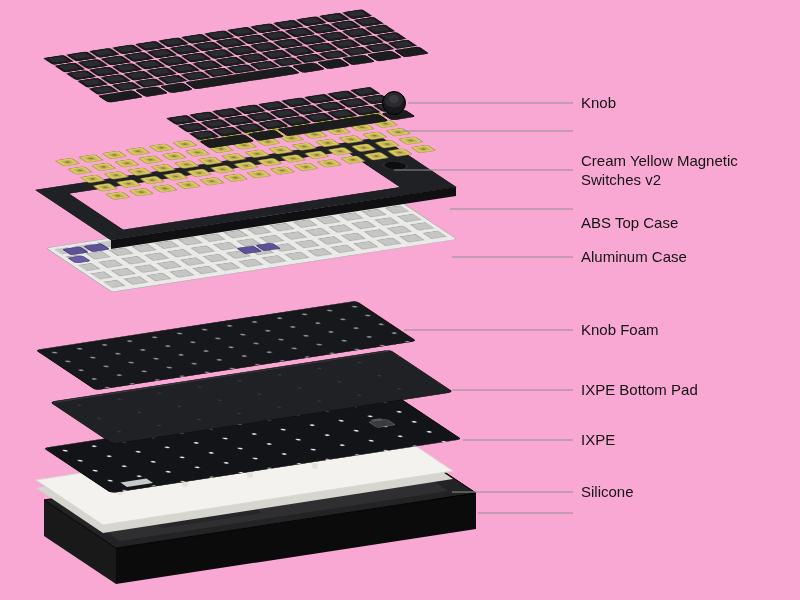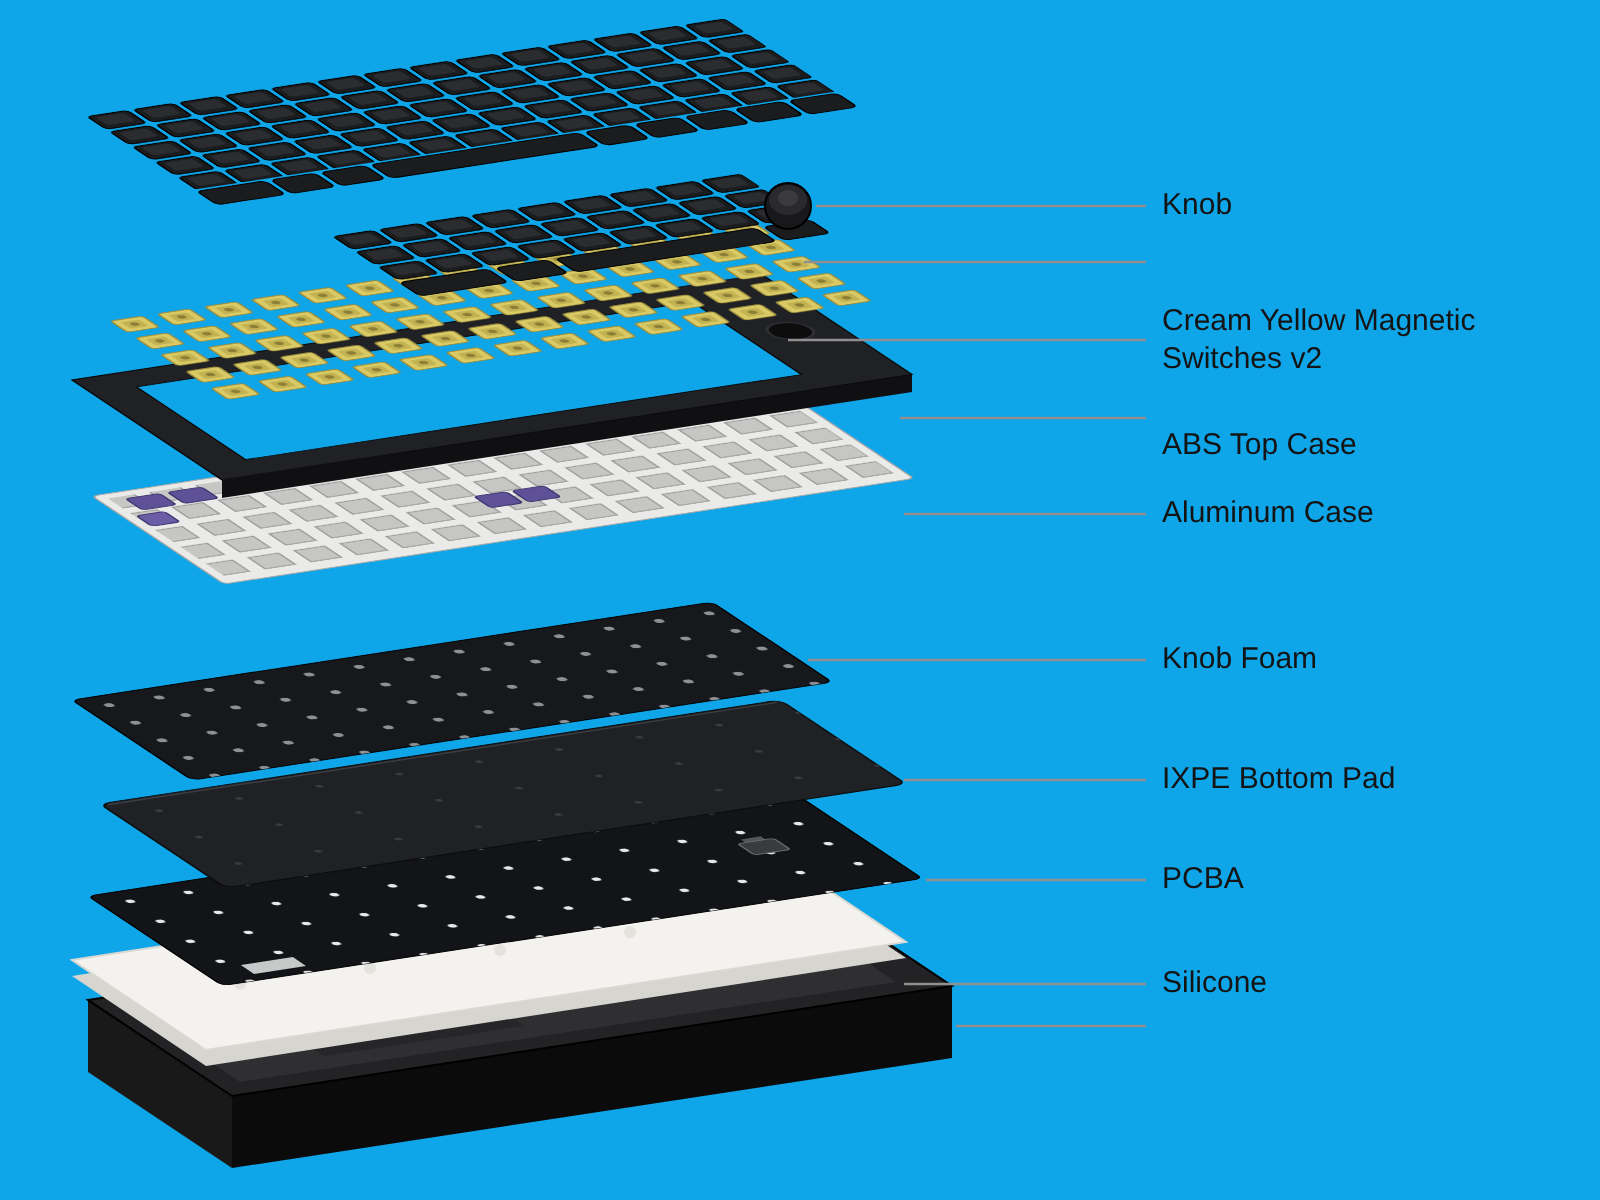--- a/index.html
+++ b/index.html
@@ -1,16 +1,16 @@
 <!DOCTYPE html>
 <html><head>
 <meta charset="utf-8">
 <style>
   html,body{margin:0;padding:0;background:#ffffff;}
-  #stage{position:relative;width:800px;height:600px;background:#0ea5e9;overflow:hidden;
+  #stage{position:relative;width:800px;height:600px;background:#f9a8d4;overflow:hidden;
          font-family:"Liberation Sans",sans-serif;}
   #art{position:absolute;left:0;top:0;}
   .label{position:absolute;left:581px;font-size:15px;line-height:19px;color:#141414;
          white-space:nowrap;}
   .label.wrap{white-space:normal;width:185px;}
 </style>
 </head>
 <body>
 
 <div id="stage">
@@ -139,16 +139,16 @@
     <line x1="478" y1="513" x2="573" y2="513"></line>
   </g>
 </svg>
 
 <div class="label" style="top:93px">Knob</div>
 <div class="label wrap" style="top:151px">Cream Yellow Magnetic Switches v2</div>
 <div class="label" style="top:213px">ABS Top Case</div>
 <div class="label" style="top:247px">Aluminum Case</div>
 <div class="label" style="top:320px">Knob Foam</div>
 <div class="label" style="top:380px">IXPE Bottom Pad</div>
-<div class="label" style="top:430px">PCBA</div>
+<div class="label" style="top:430px">IXPE</div>
 <div class="label" style="top:482px">Silicone</div>
 
 </div>
 
 </body></html>

